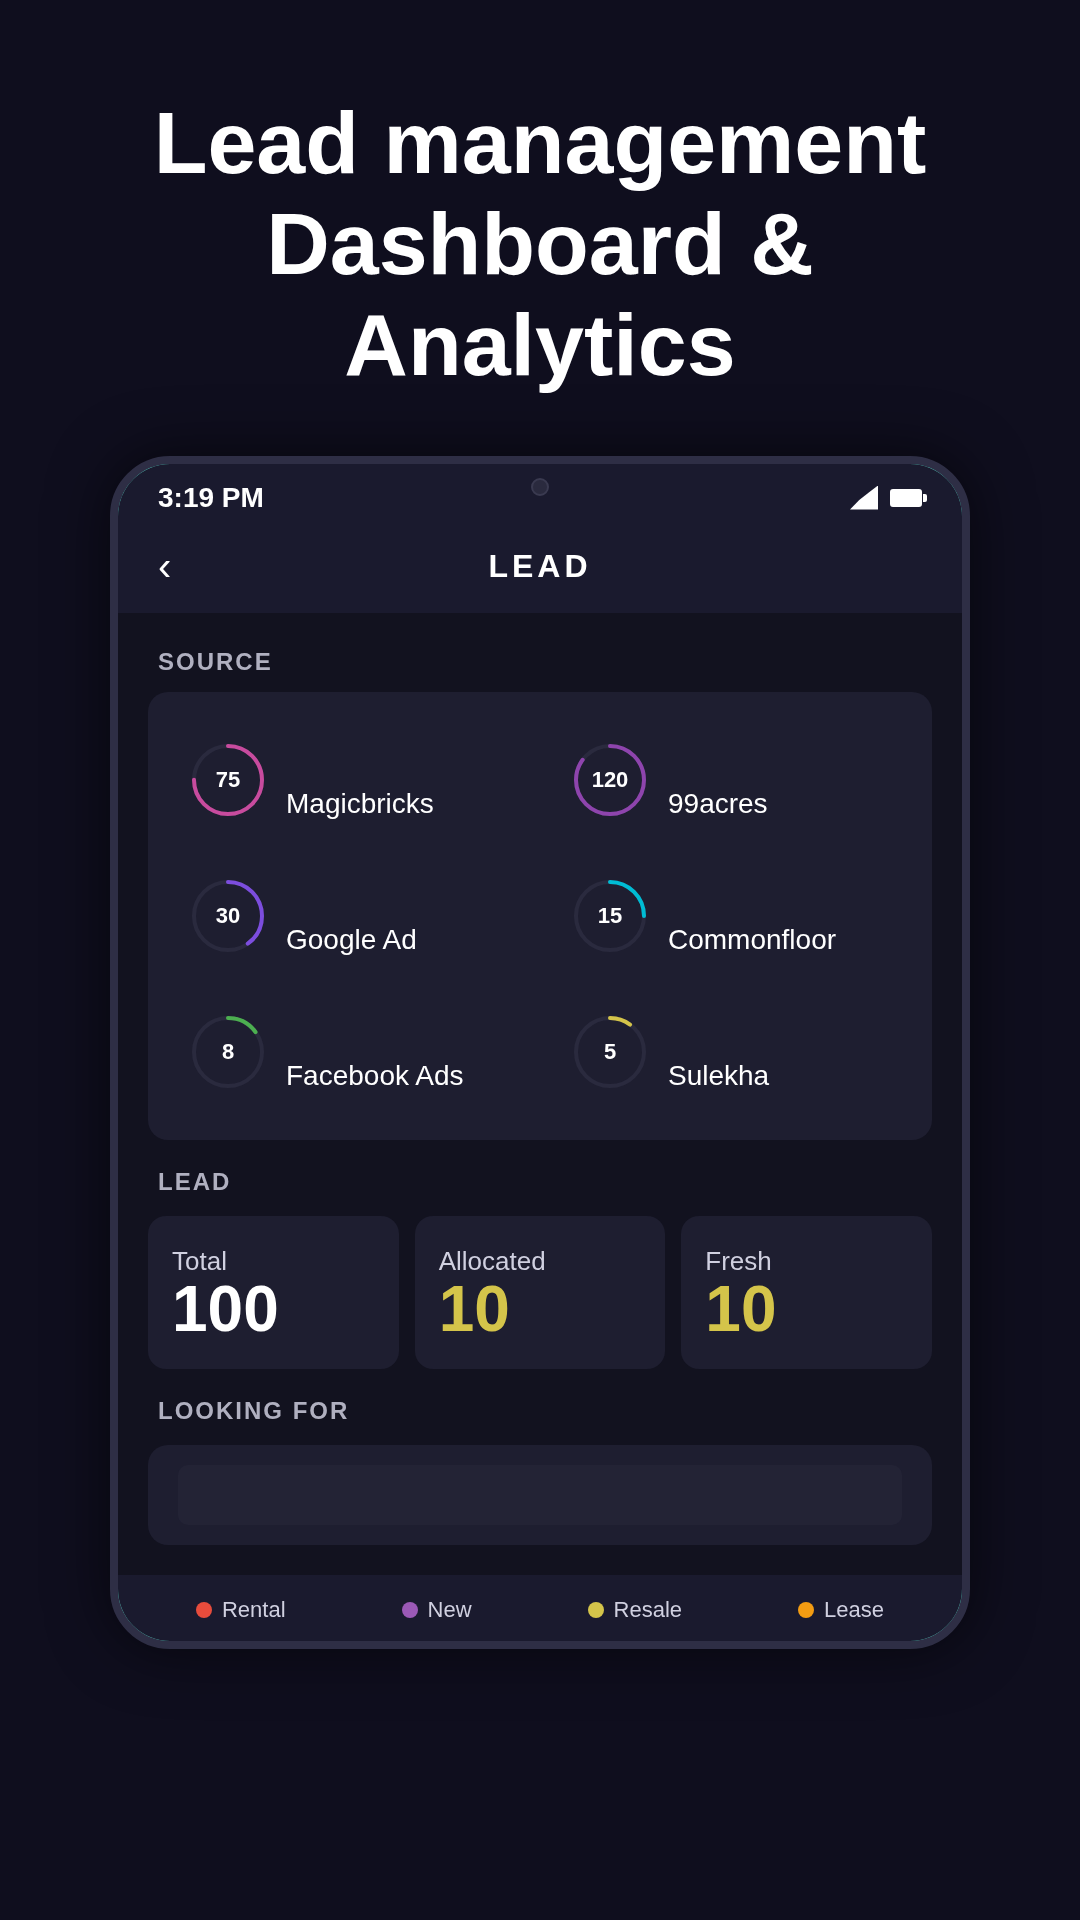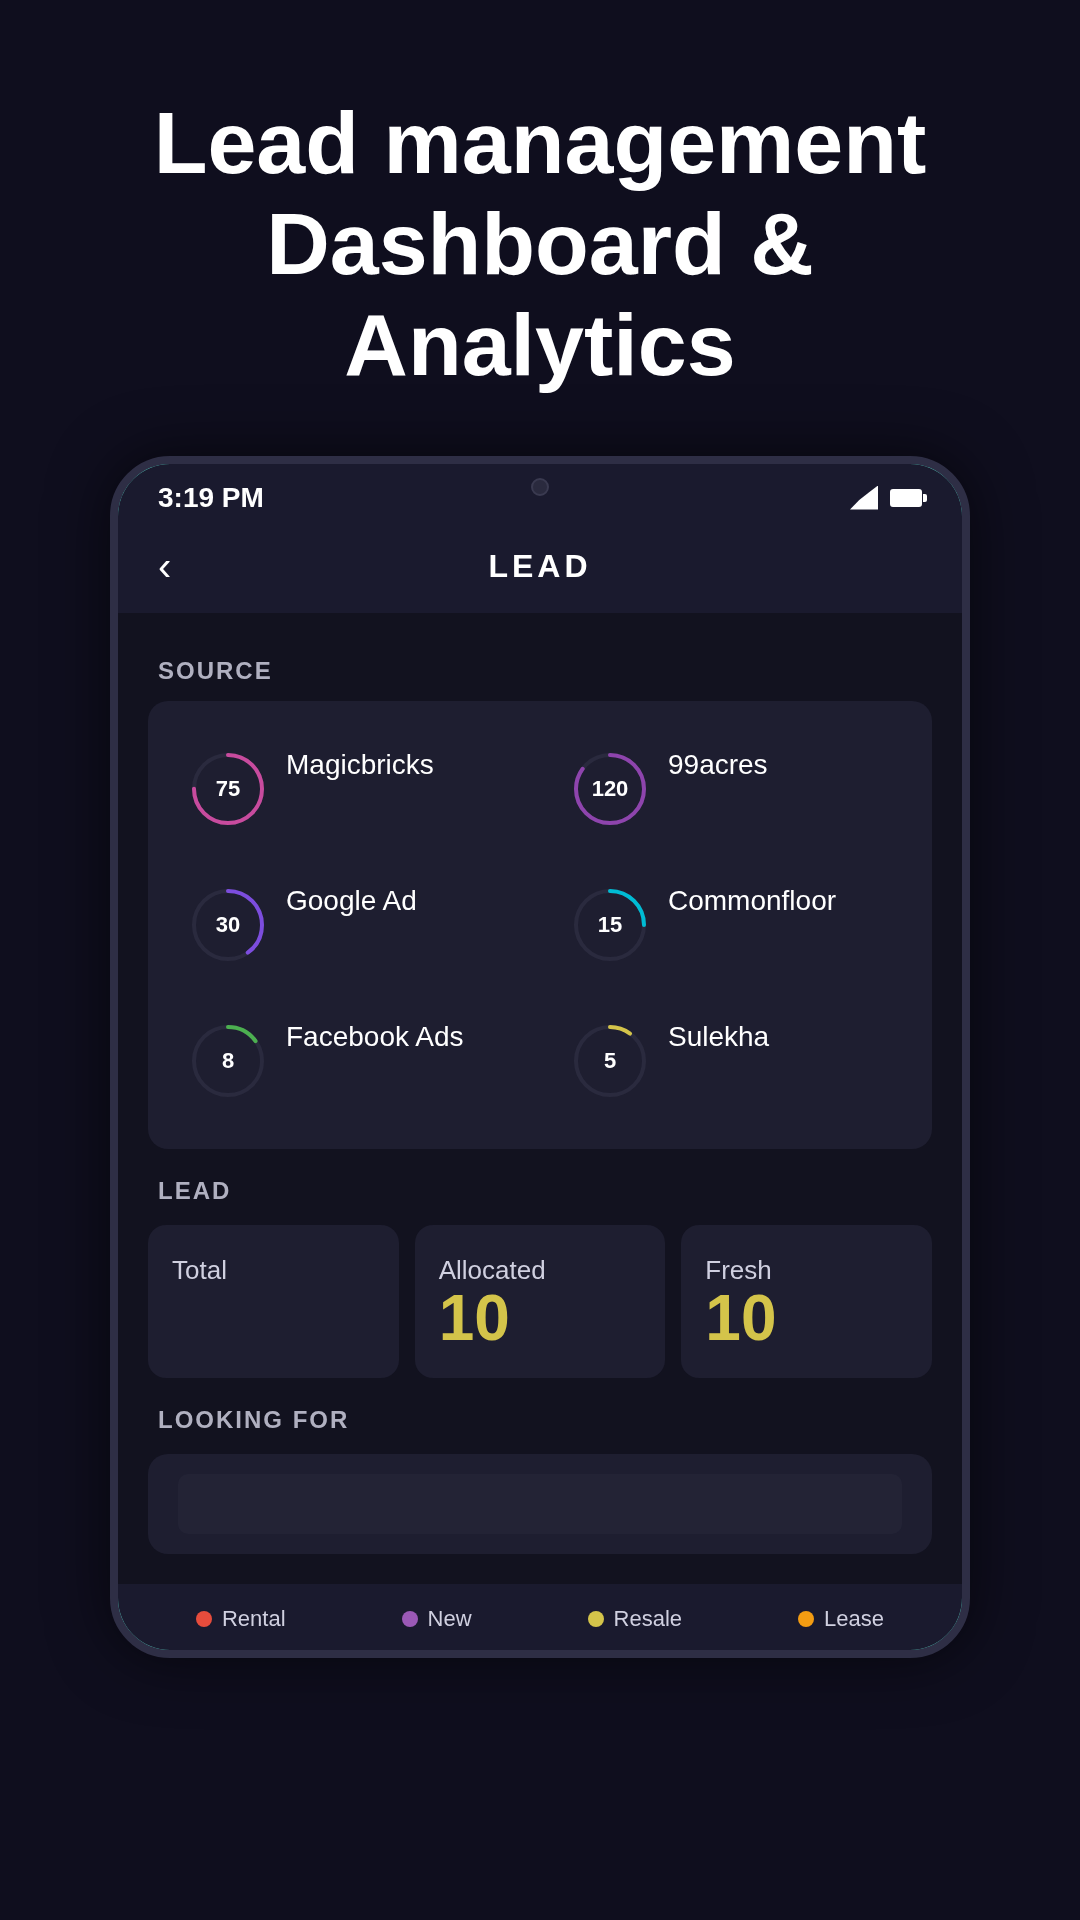--- a/index.html
+++ b/index.html
@@ -117,21 +117,21 @@
       transform: translateX(-50%);
       color: #ffffff;
       font-size: 32px;
       font-weight: 700;
       letter-spacing: 4px;
     }
 
     
     .app-content {
       background: #12121f;
-      padding: 16px 30px 30px;
+      padding: 7px 30px 30px;
     }
 
     
     .section-label {
       color: #b0b0c0;
       font-size: 24px;
       font-weight: 600;
       letter-spacing: 2px;
       padding: 28px 10px 16px;
       text-transform: uppercase;
@@ -145,21 +145,21 @@
     }
 
     .source-grid {
       display: grid;
       grid-template-columns: 1fr 1fr;
       gap: 0;
     }
 
     .source-item {
       display: flex;
-      align-items: flex-start;
+      align-items: flex-end;
       gap: 18px;
       padding: 28px 30px;
     }
 
     
     .circle-badge {
       position: relative;
       width: 80px;
       height: 80px;
       flex-shrink: 0;
@@ -359,20 +359,21 @@
         </div>
 
       </div>
     </div>
 
     <div class="section-label">LEAD</div>
 
     <div class="lead-grid">
       <div class="lead-card">
         <div class="lead-card-label">Total</div>
+        <div class="lead-card-value value-white">100</div>
       </div>
       <div class="lead-card">
         <div class="lead-card-label">Allocated</div>
         <div class="lead-card-value value-yellow">10</div>
       </div>
       <div class="lead-card">
         <div class="lead-card-label">Fresh</div>
         <div class="lead-card-value value-yellow">10</div>
       </div>
     </div>

